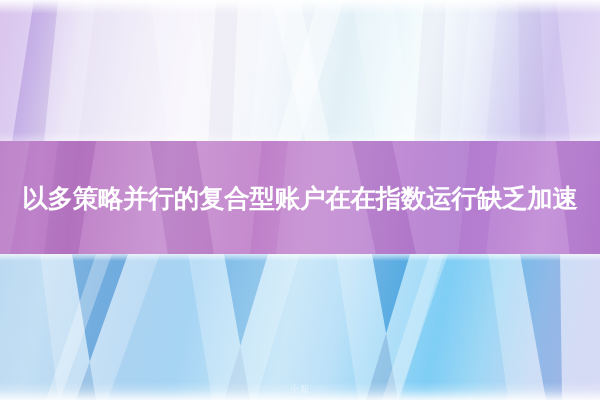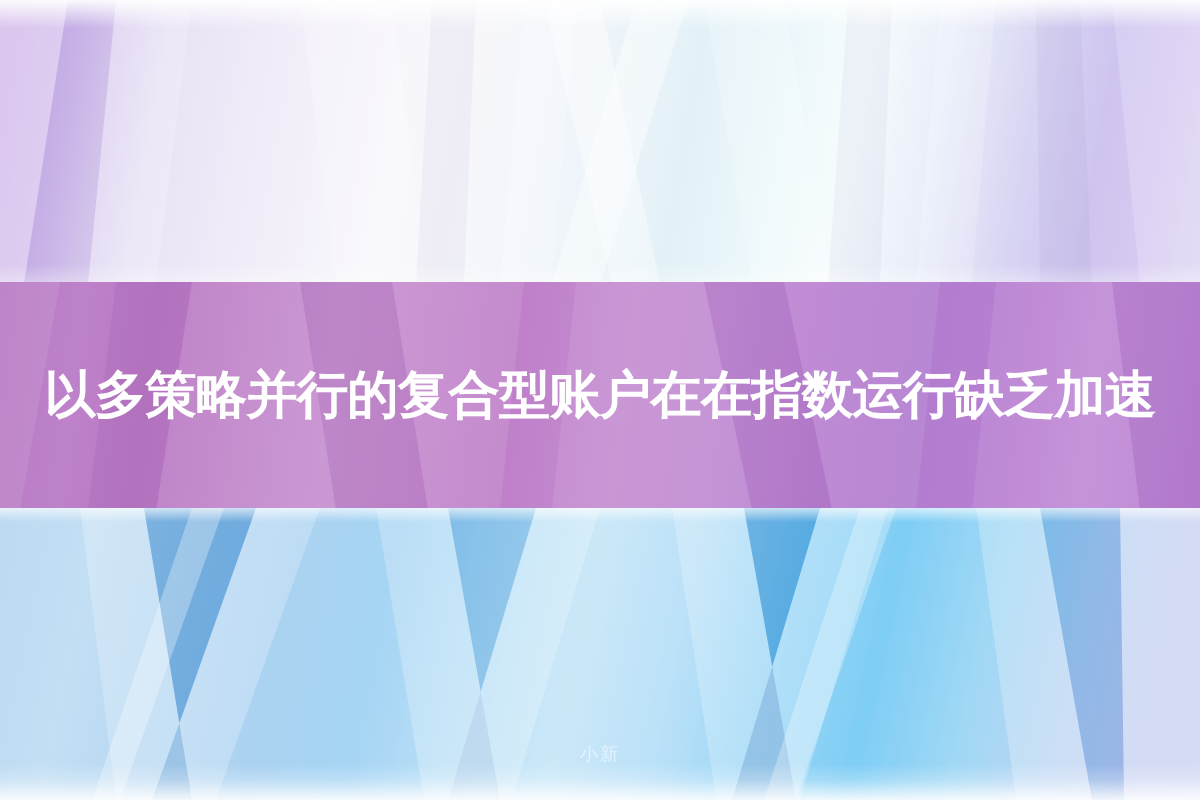--- a/index.html
+++ b/index.html
@@ -142,21 +142,21 @@
     letter-spacing: 0.2px;
     white-space: nowrap;
     text-align: center;
   }
   .headline .line1 { letter-spacing: -0.25px; }
 
   
   .watermark {
     position: absolute;
     left: 0;
-    bottom: 16px;
+    bottom: 4px;
     width: 600px;
     text-align: center;
     font-size: 9px;
     color: rgba(255,255,255,0.55);
     letter-spacing: 1px;
     z-index: 7;
   }
 </style>
 </head>
 <body>

